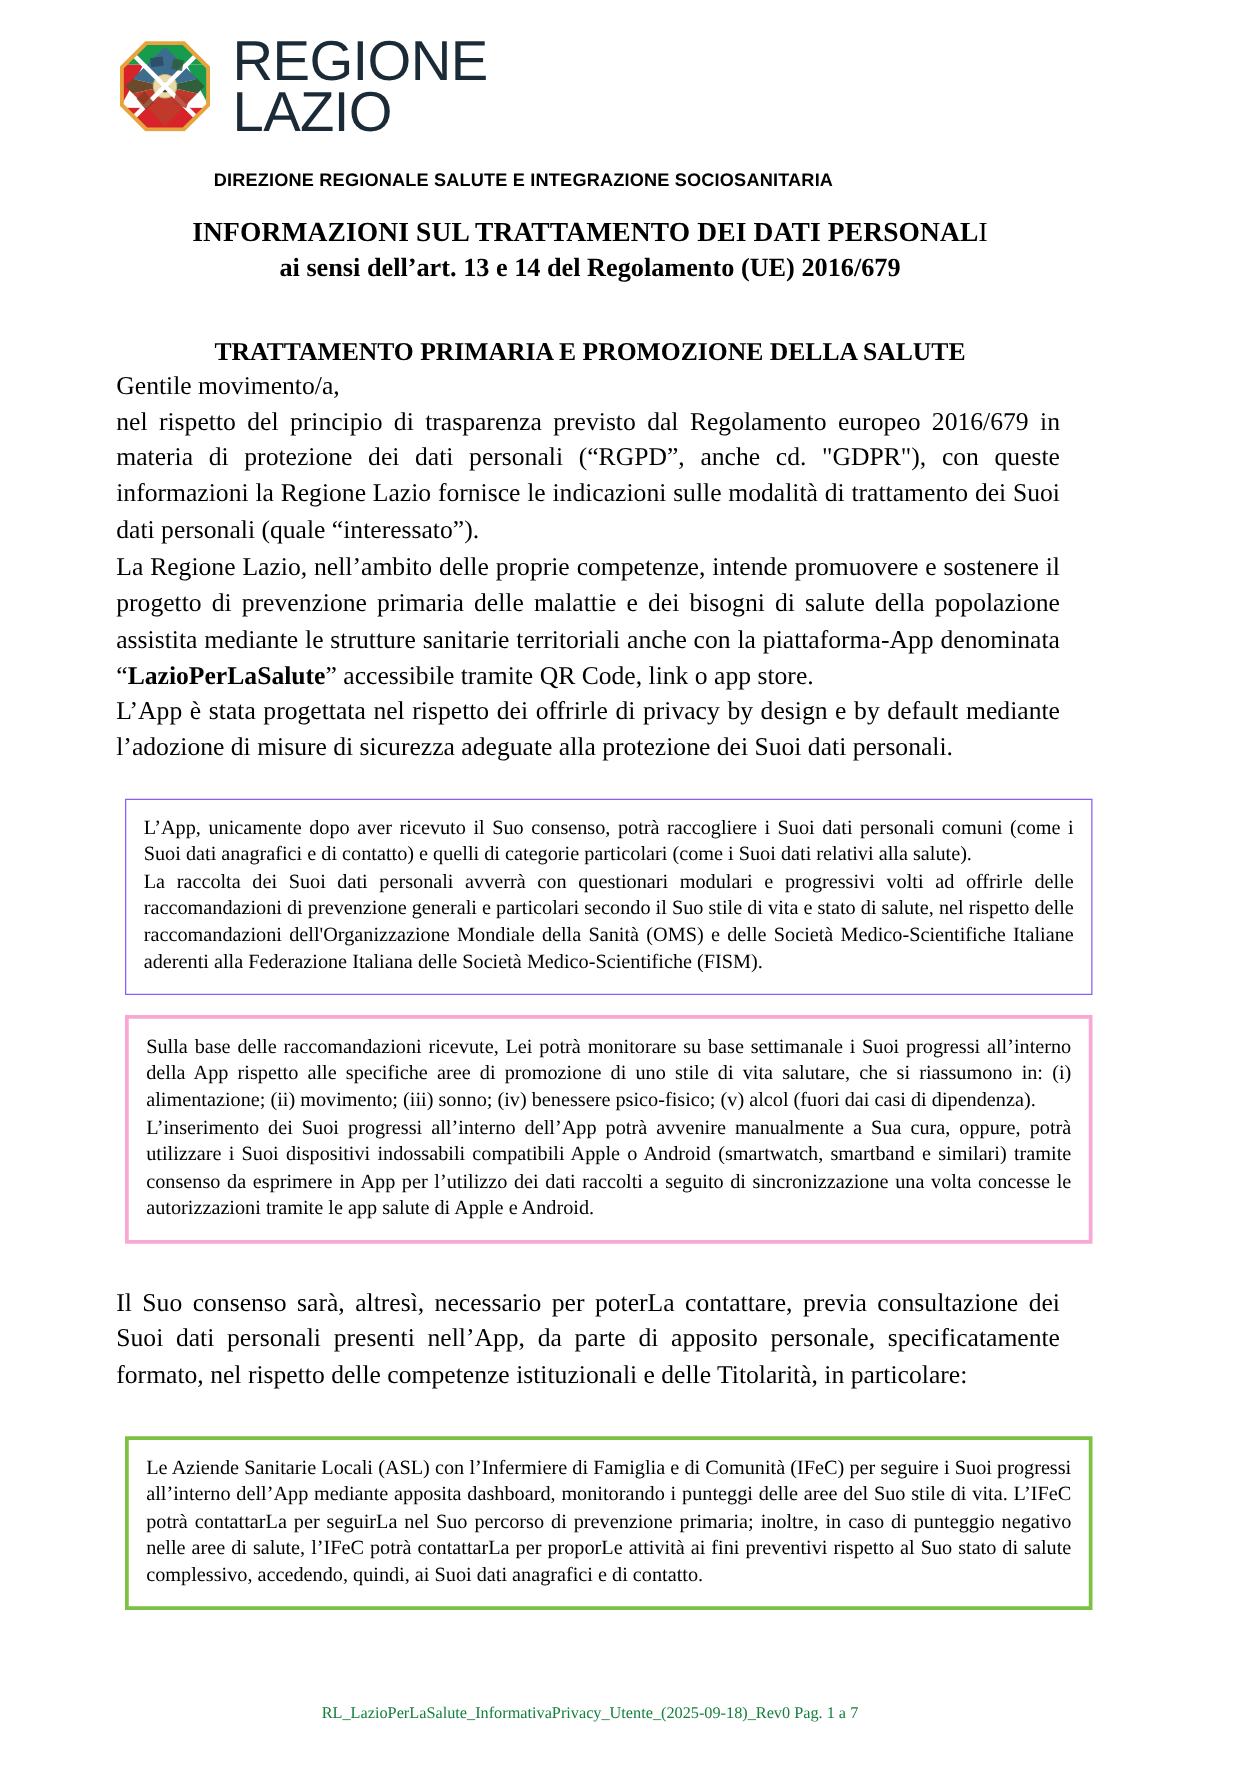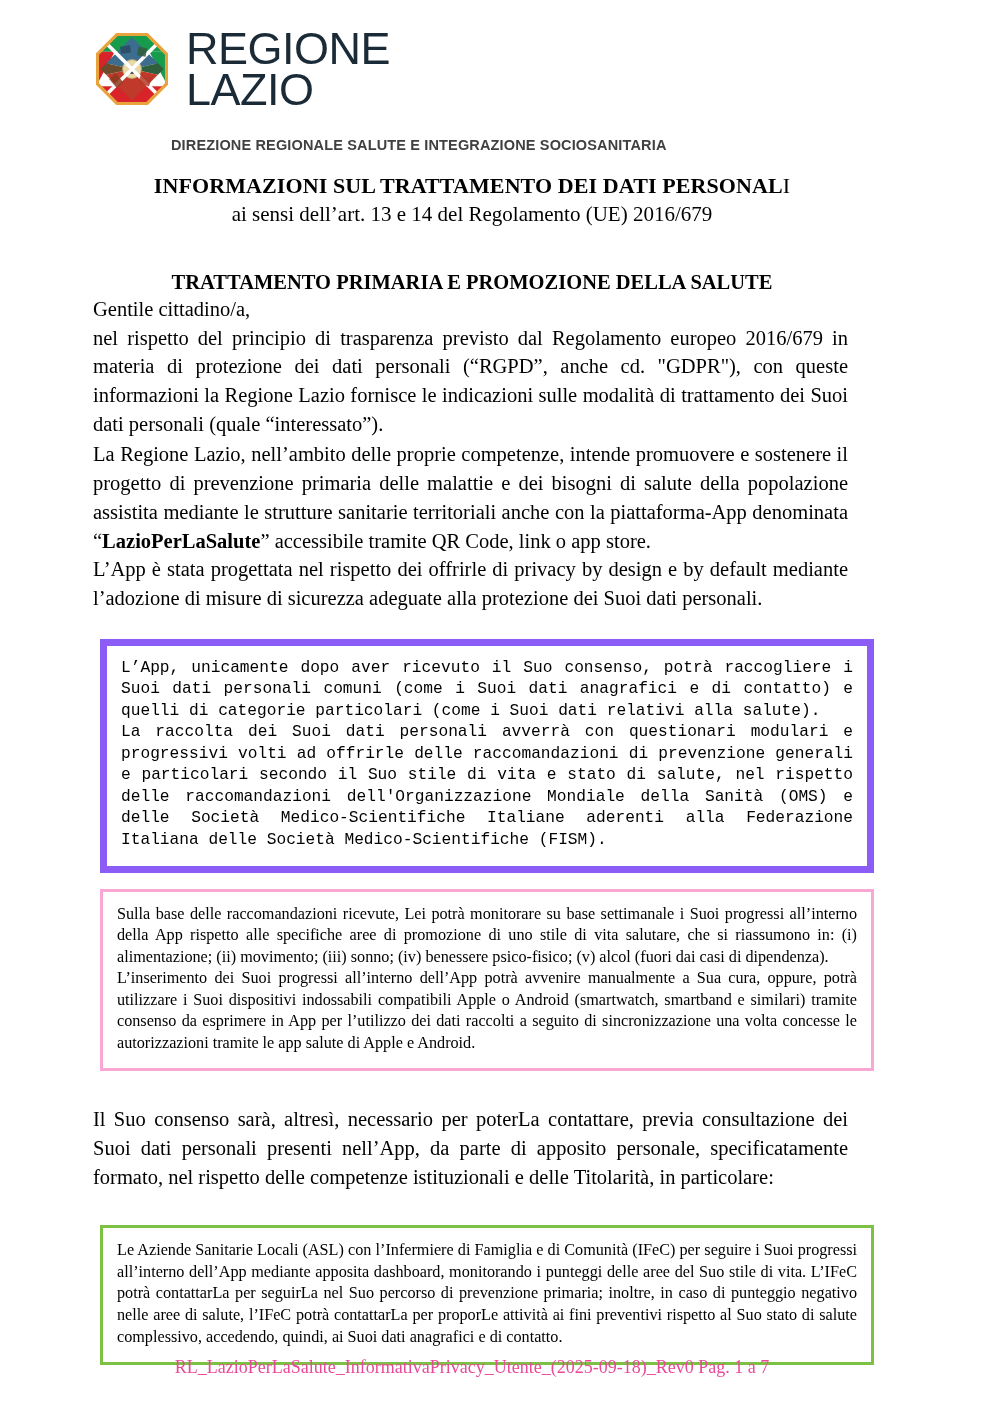--- a/index.html
+++ b/index.html
@@ -52,36 +52,36 @@
   }
   .brand-line2 { display: block; }
 
   .direzione {
     margin-top: 26px;
     margin-left: 75px;
     font-family: "Liberation Sans", sans-serif;
     font-weight: bold;
     font-size: 14.5px;
     letter-spacing: 0.15px;
-    color: #404040;
+    color: #000000;
   }
 
   
   .doc-title {
     text-align: center;
     font-size: 22px;
     font-weight: bold;
     margin-top: 20px;
     letter-spacing: 0.1px;
   }
   .doc-title .thin { font-weight: normal; }
   .doc-subtitle {
     text-align: center;
     font-size: 21px;
-    font-weight: normal;
+    font-weight: bold;
     margin-top: 3px;
   }
   .section-title {
     text-align: center;
     font-size: 20.5px;
     font-weight: bold;
     margin-top: 42px;
     line-height: 1.28;
   }
 
@@ -107,38 +107,38 @@
     padding: 12px 14px 14px 14px;
     background: #ffffff;
   }
   .callout p {
     margin: 0;
     font-size: 16.2px;
     line-height: 1.33;
     text-align: justify;
     text-justify: inter-word;
   }
-  .callout-blue  { border: 7px solid #8b5cf6; font-family: Liberation Mono, monospace; }
+  .callout-blue  { border: 1px solid #8b5cf6; }
   .callout-red   { border: 3px solid #f9a8d4; }
   .callout-green { border: 3px solid #7cc143; }
 
   .spacer-sm { height: 16px; }
   .spacer-md { height: 26px; }
   .spacer-lg { height: 34px; }
 
   
   .footer {
     position: absolute;
     left: 0;
     right: 0;
     bottom: 36px;
     text-align: center;
-    font-size: 18px;
+    font-size: 13px;
     font-family: "Liberation Serif", serif;
-    color: #ec4899;
+    color: #15803d;
   }
 </style>
 </head>
 <body>
 
 <div class="page">
 
   <div class="header">
     <div class="logo-row">
 
@@ -200,21 +200,21 @@
   <div class="doc-title"><span>INFORMAZIONI SUL TRATTAMENTO DEI DATI PERSONAL</span><span class="thin">I</span></div>
 
   <div class="doc-subtitle">ai sensi dell’art. 13 e 14 del Regolamento (UE) 2016/679</div>
 
   <div class="section-title">
     <div>TRATTAMENTO PRIMARIA E PROMOZIONE DELLA SALUTE</div>
   </div>
 
   <div class="body-area">
 
-    <p class="para nojust">Gentile cittadino/a,</p>
+    <p class="para nojust">Gentile movimento/a,</p>
 
     <p class="para">nel rispetto del principio di trasparenza previsto dal Regolamento europeo 2016/679 in materia di protezione dei dati personali (“RGPD”, anche cd. "GDPR"), con queste informazioni la Regione Lazio fornisce le indicazioni sulle modalità di trattamento dei Suoi dati personali (quale “interessato”).</p>
 
     <p class="para gap-before"><span>La Regione Lazio, nell’ambito delle proprie competenze, intende promuovere e sostenere il progetto di prevenzione primaria delle malattie e dei bisogni di salute della popolazione assistita mediante le strutture sanitarie territoriali anche con la piattaforma-App denominata “</span><b class="bold">LazioPerLaSalute</b><span>” accessibile tramite QR Code, link o app store.</span></p>
 
     <p class="para">L’App è stata progettata nel rispetto dei offrirle di privacy by design e by default mediante l’adozione di misure di sicurezza adeguate alla protezione dei Suoi dati personali.</p>
 
   </div>
 
   <div class="spacer-md"></div>

